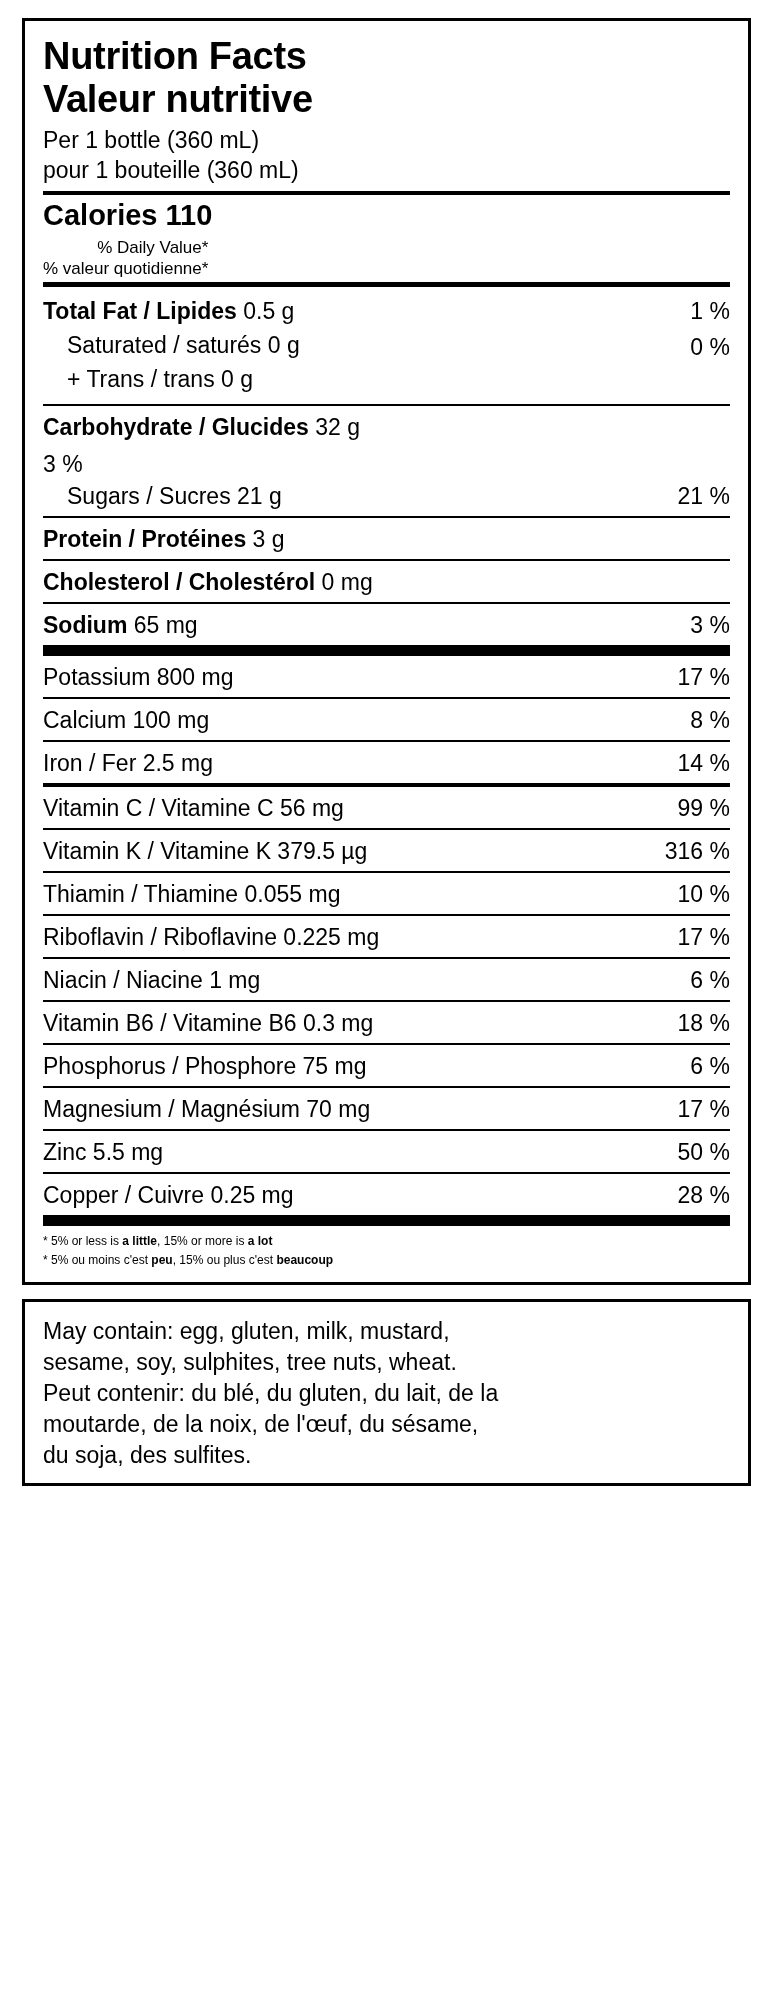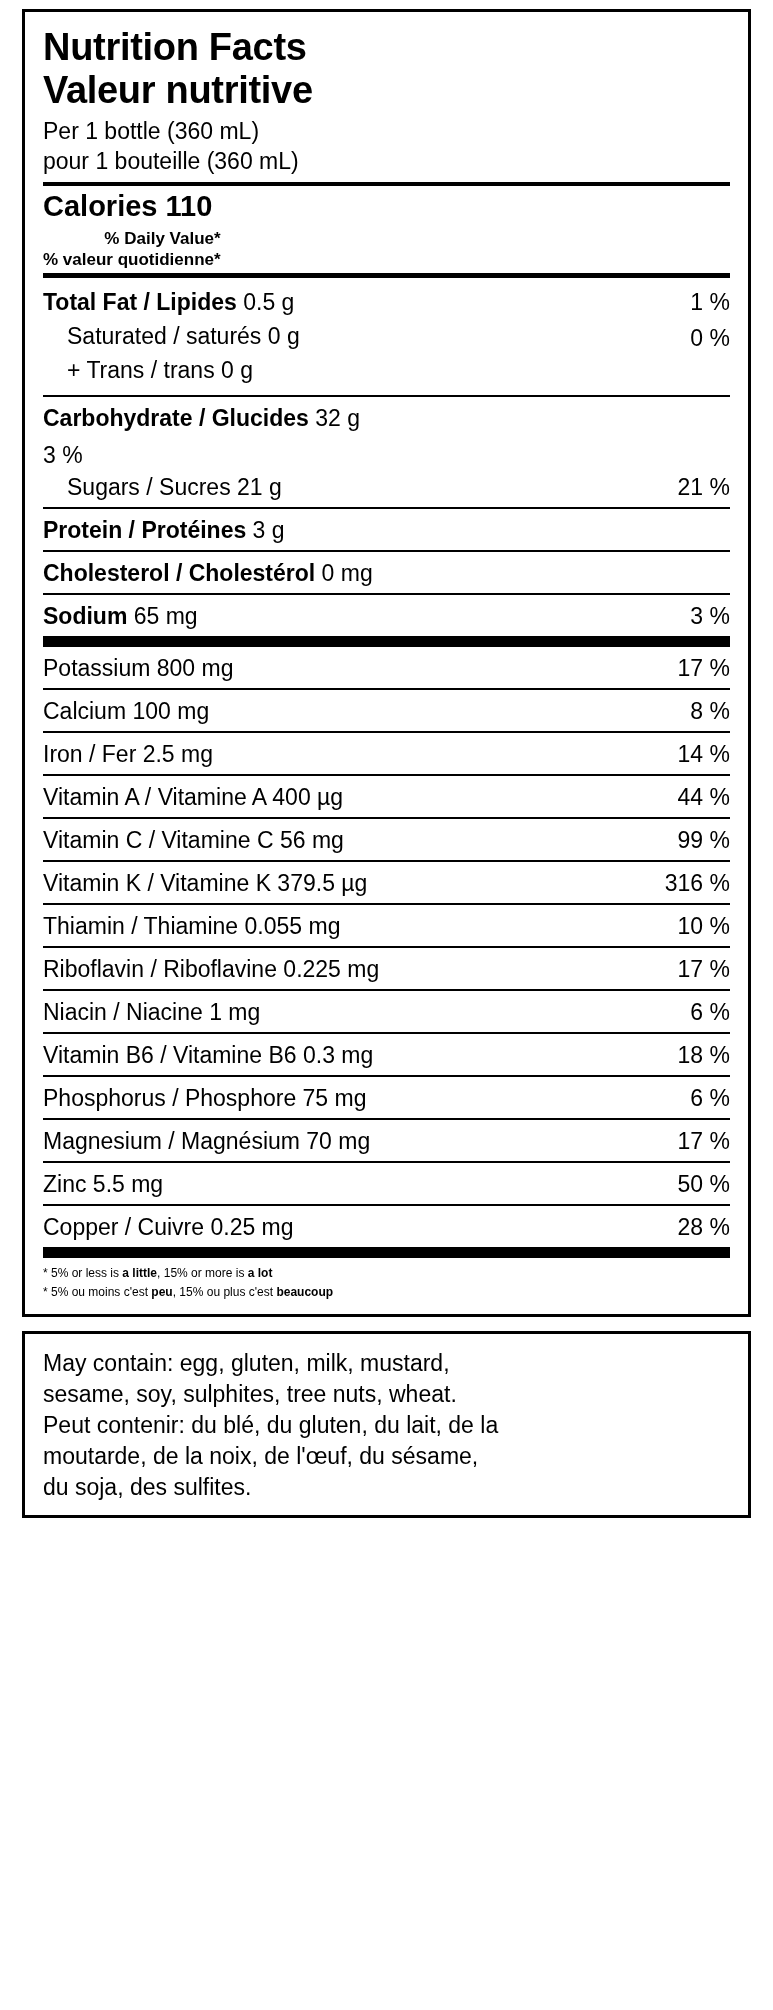--- a/index.html
+++ b/index.html
@@ -10,22 +10,21 @@
   body {
     width: 773px;
     height: 2010px;
     font-family: "Liberation Sans", sans-serif;
     color: #000000;
     position: relative;
   }
   .page {
     width: 773px;
     box-sizing: border-box;
-    padding: 0 22px;
-    margin-top: 9px;
+    padding: 18px 22px;
   }
   .panel {
     border: 3px solid #000;
     box-sizing: border-box;
     padding: 14px 18px 12px 18px;
   }
   .panel + .panel {
     margin-top: 14px;
   }
 
@@ -65,21 +64,21 @@
     flex-direction: column;
   }
   .cal-label {
     font-size: 29px;
     font-weight: bold;
     line-height: 1.1;
   }
   .dv-head {
     text-align: right;
     font-size: 17px;
-    font-weight: bold;
+    font-weight: normal;
     line-height: 1.25;
     padding-top: 5px;
   }
 
   
   .row {
     display: flex;
     align-items: baseline;
     justify-content: space-between;
     padding: 7px 0 6px 0;
@@ -230,24 +229,20 @@
         <div class="pct">8 %</div>
       </div>
       <div class="rule-thin"></div>
 
       <div class="row">
         <div class="name">Iron / Fer 2.5 mg</div>
         <div class="pct">14 %</div>
       </div>
       <div class="rule-thin"></div>
 
-      <div class="row">
-        <div class="name">Vitamin A / Vitamine A 400 µg</div>
-        <div class="pct">44 %</div>
-      </div>
       <div class="rule-thin"></div>
 
       <div class="row">
         <div class="name">Vitamin C / Vitamine C 56 mg</div>
         <div class="pct">99 %</div>
       </div>
       <div class="rule-thin"></div>
 
       <div class="row">
         <div class="name">Vitamin K / Vitamine K 379.5 µg</div>

